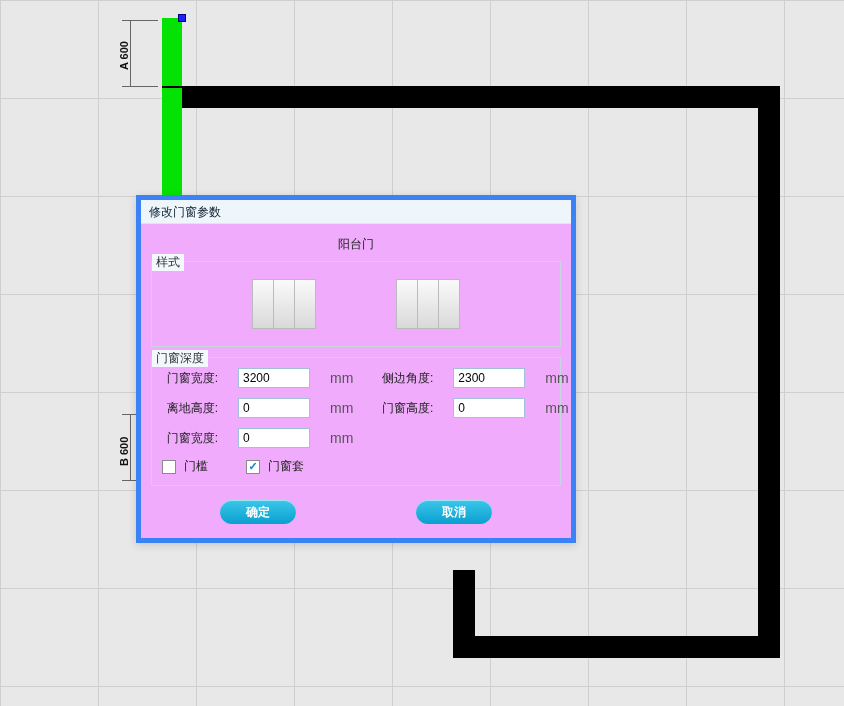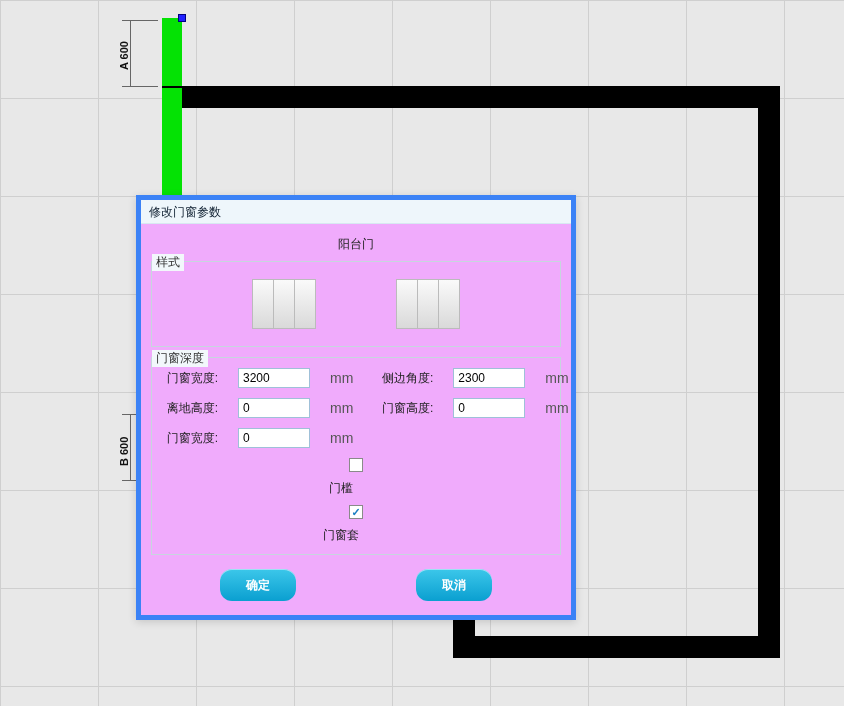--- a/index.html
+++ b/index.html
@@ -28,27 +28,27 @@
     .door-thumb { width: 64px; height: 50px; border: 1px solid #bbb; background: linear-gradient(#fff,#e6e6e6); display: flex; }
     .door-thumb .panel { flex: 1; border-right: 1px solid #bbb; background: linear-gradient(#fafafa,#d9d9d9); }
     .door-thumb .panel:last-child { border-right: none; }
 
     .param-row { display: flex; align-items: center; margin-bottom: 10px; gap: 20px; }
     .param-lbl { width: 56px; text-align: right; color: #222; }
     .param-input { width: 72px; height: 20px; border: 1px solid #9fc0d8; padding: 1px 4px; font-size: 12px; background: #fff; }
     .unit { font-size: 14px; color: #555; margin-right: 24px; }
     .col2 { display: flex; }
 
-    .check-row { display: flex; align-items: center; gap: 8px; margin-top: 6px; flex-direction: column; }
+    .check-row { display: flex; align-items: center; gap: 8px; margin-top: 6px; }
     .check { width: 14px; height: 14px; border: 1px solid #8a8a8a; background: #fff; display: inline-flex; align-items: center; justify-content: center; font-size: 11px; color: #1b7fc4; }
     .check.on::after { content: "✓"; font-weight: bold; }
     .check-lbl { margin-right: 30px; color: #222; }
 
     .btn-row { display: flex; justify-content: center; gap: 120px; margin-top: 14px; }
-    .btn { width: 76px; height: 32px; border-radius: 12px; border: none; color: #fff; font-size: 12px; font-weight: bold; cursor: pointer;
+    .btn { width: 76px; height: 24px; border-radius: 12px; border: none; color: #fff; font-size: 12px; font-weight: bold; cursor: pointer;
       background: linear-gradient(#3cc7ea, #0a9fd0); box-shadow: inset 0 1px 0 rgba(255,255,255,.5); }
 
     .sel-handle { position: absolute; width: 8px; height: 8px; background: #2020ff; border: 1px solid #000080; }
   </style>
 </head>
 <body>
 
 <div class="canvas">
   <div class="grid"></div>
 

